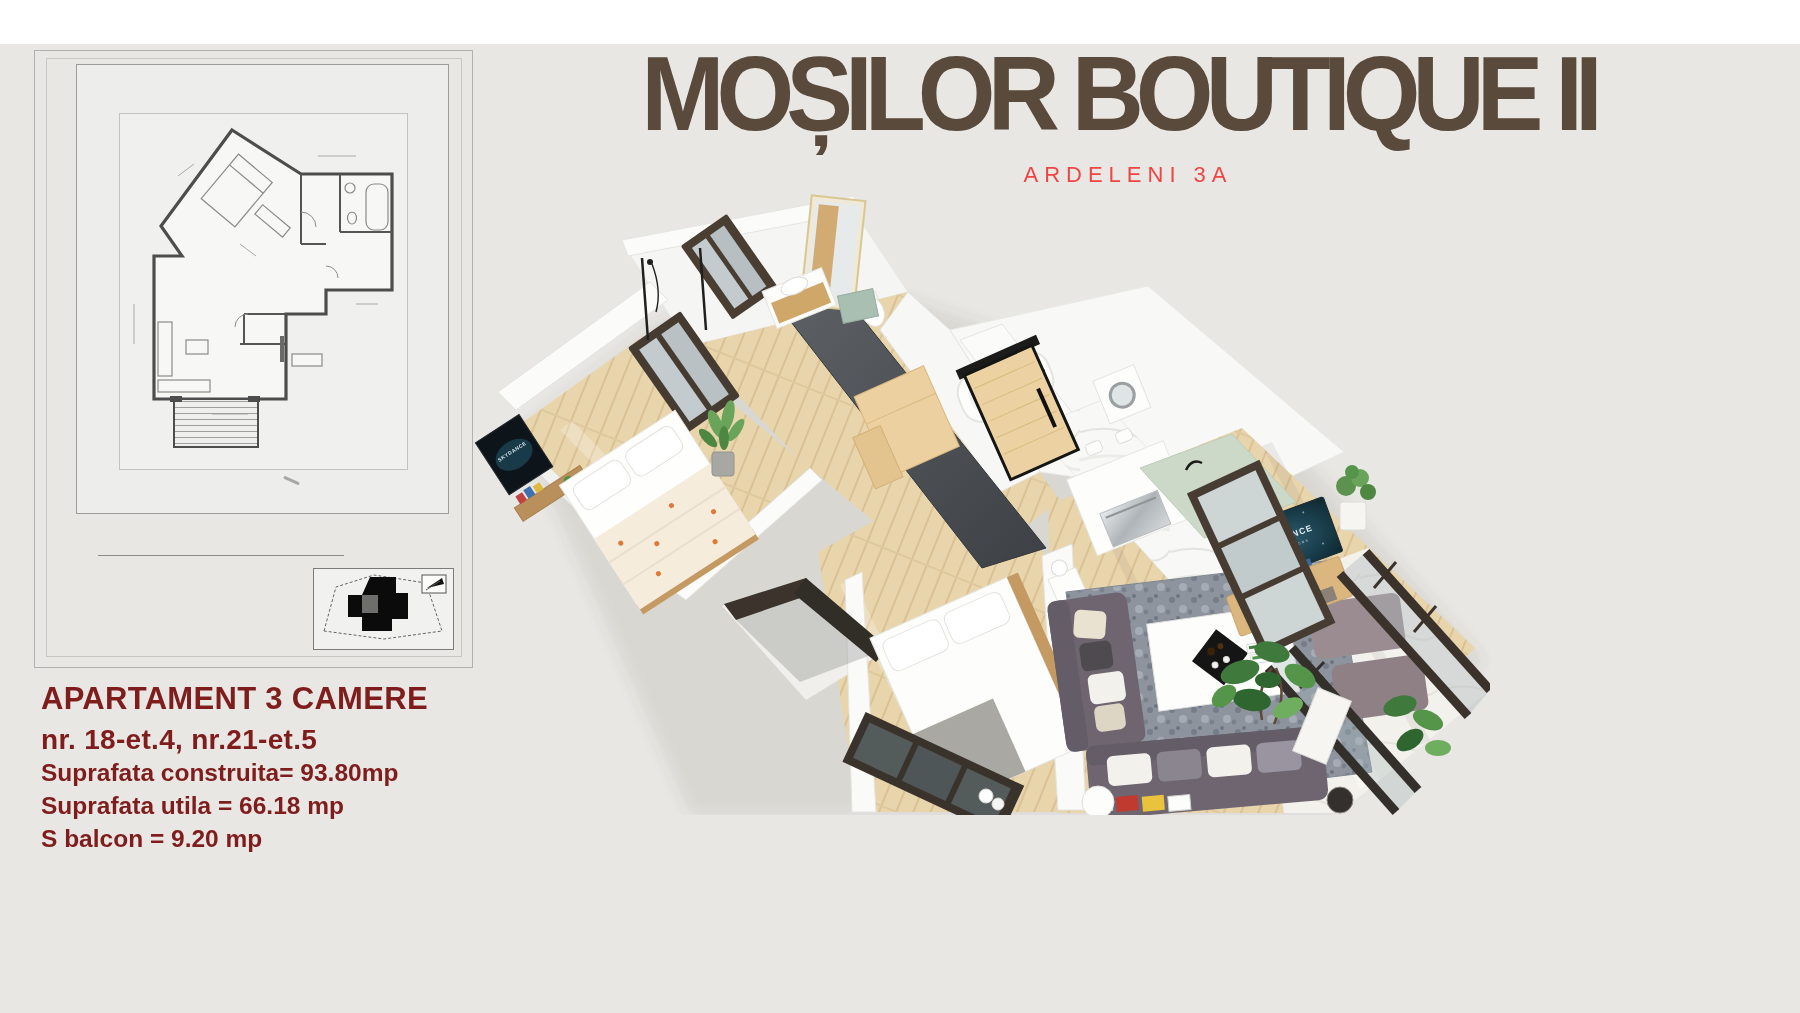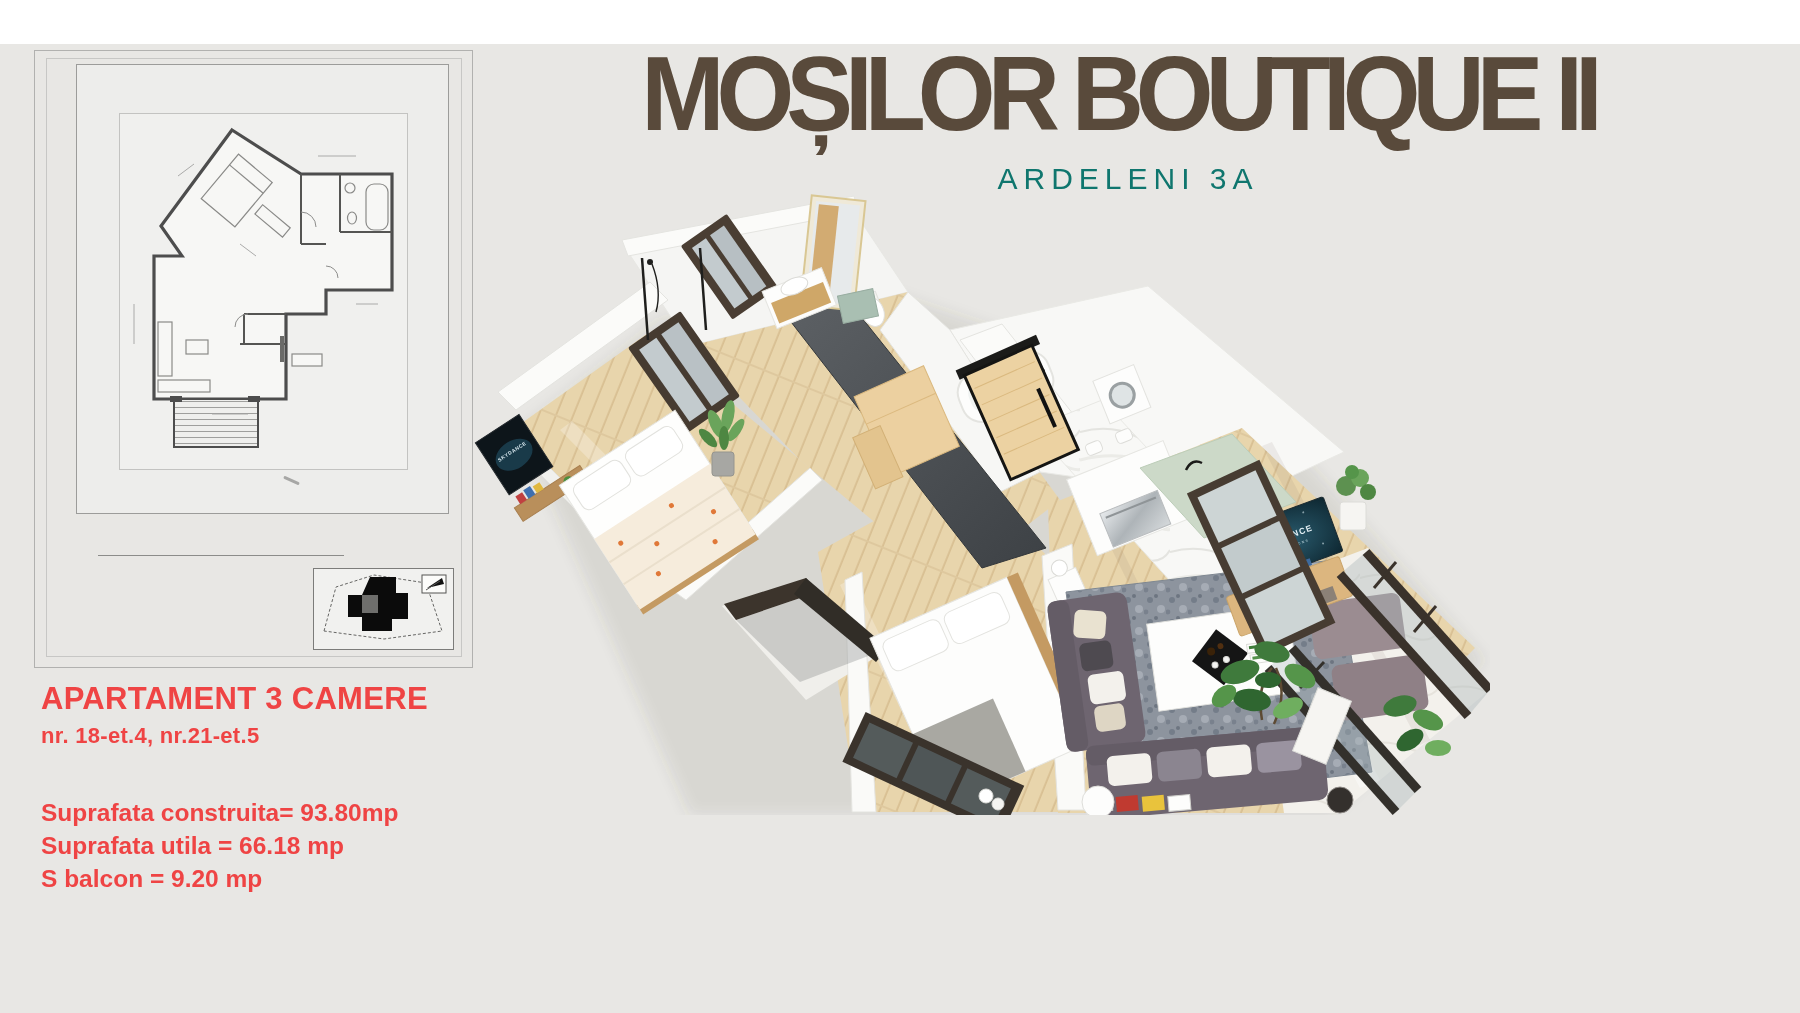--- a/index.html
+++ b/index.html
@@ -11,30 +11,30 @@
   .bp-f2{position:absolute;left:11px;top:7px;width:414px;height:597px;border:1px solid #c7c7c5;}
   .bp-f3{position:absolute;left:41px;top:13px;width:371px;height:448px;border:1px solid #9c9c9a;background:#ededeb;}
   .bp-f4{position:absolute;left:84px;top:62px;width:287px;height:355px;border:1px solid #c3c3c1;background:#f0f0ee;}
   .bp-f4 svg{display:block;width:287px;height:355px;}
   .bp-sign{position:absolute;left:63px;top:504px;width:246px;border-top:1px solid #8c8c8a;}
   .bp-scribble{position:absolute;left:248px;top:428px;width:17px;height:3px;background:#8f8f8d;
                transform:rotate(24deg);border-radius:2px;opacity:.75;}
   .bp-site{position:absolute;left:278px;top:517px;width:139px;height:80px;border:1px solid #7c7c7a;background:#f1f1ef;}
   .bp-site svg{display:block;width:139px;height:80px;}
   
-  .details{position:absolute;left:41px;top:681px;color:#ef4444;}
+  .details{position:absolute;left:41px;top:681px;color:#7f1d1d;}
   .details .h1{font-size:31px;font-weight:bold;letter-spacing:.3px;line-height:1.18;}
-  .details .h2{font-size:22px;font-weight:bold;letter-spacing:.3px;line-height:1.18;margin-top:5px;}
-  .details .areas{margin-top:47px;font-size:24.5px;font-weight:bold;line-height:1.36;}
+  .details .h2{font-size:28px;font-weight:bold;letter-spacing:.3px;line-height:1.18;margin-top:5px;}
+  .details .areas{font-size:24.5px;font-weight:bold;line-height:1.36;}
   
   .title{position:absolute;left:560px;top:40px;width:1116px;text-align:center;color:#594a3b;
          font-size:100px;font-weight:bold;letter-spacing:-8px;line-height:1;white-space:nowrap;
          transform:scaleY(1.06);transform-origin:top center;}
-  .subtitle{position:absolute;left:628px;top:162px;width:1000px;text-align:center;color:#0f766e;
-            font-size:30px;font-weight:400;letter-spacing:6px;}
+  .subtitle{position:absolute;left:628px;top:162px;width:1000px;text-align:center;color:#ef4444;
+            font-size:22px;font-weight:400;letter-spacing:6px;}
   
   .scene{position:absolute;left:430px;top:135px;width:1060px;height:680px;}
   .scene svg{display:block;width:1060px;height:680px;}
   text.tvbig{font-family:"Liberation Sans",sans-serif;font-weight:bold;}
 </style>
 </head>
 <body>
 
 <div class="canvas">
   <div class="gray-bg"></div>

